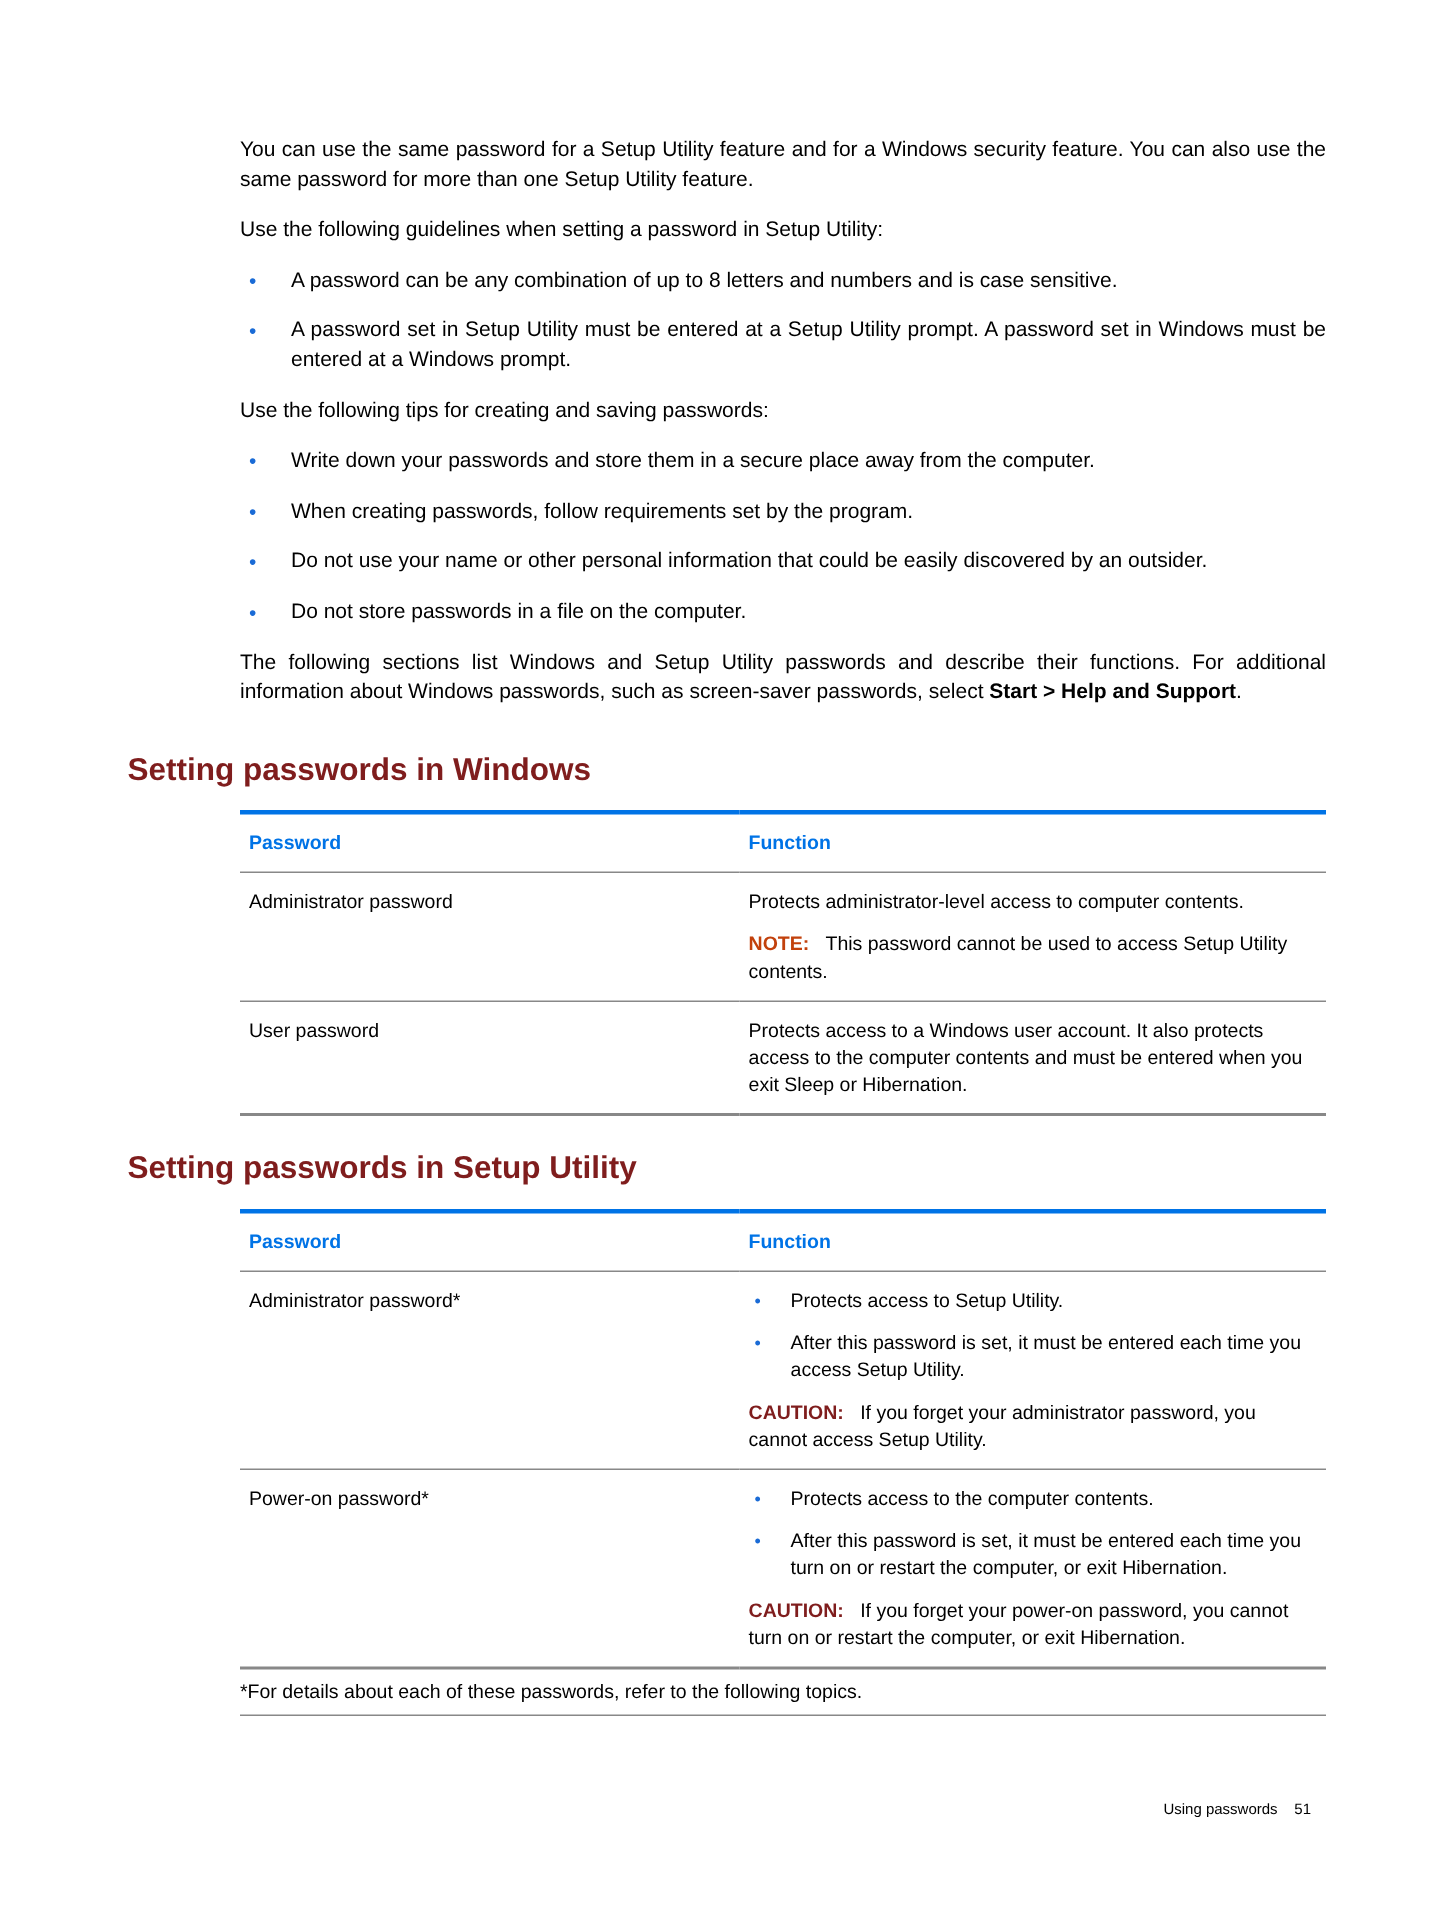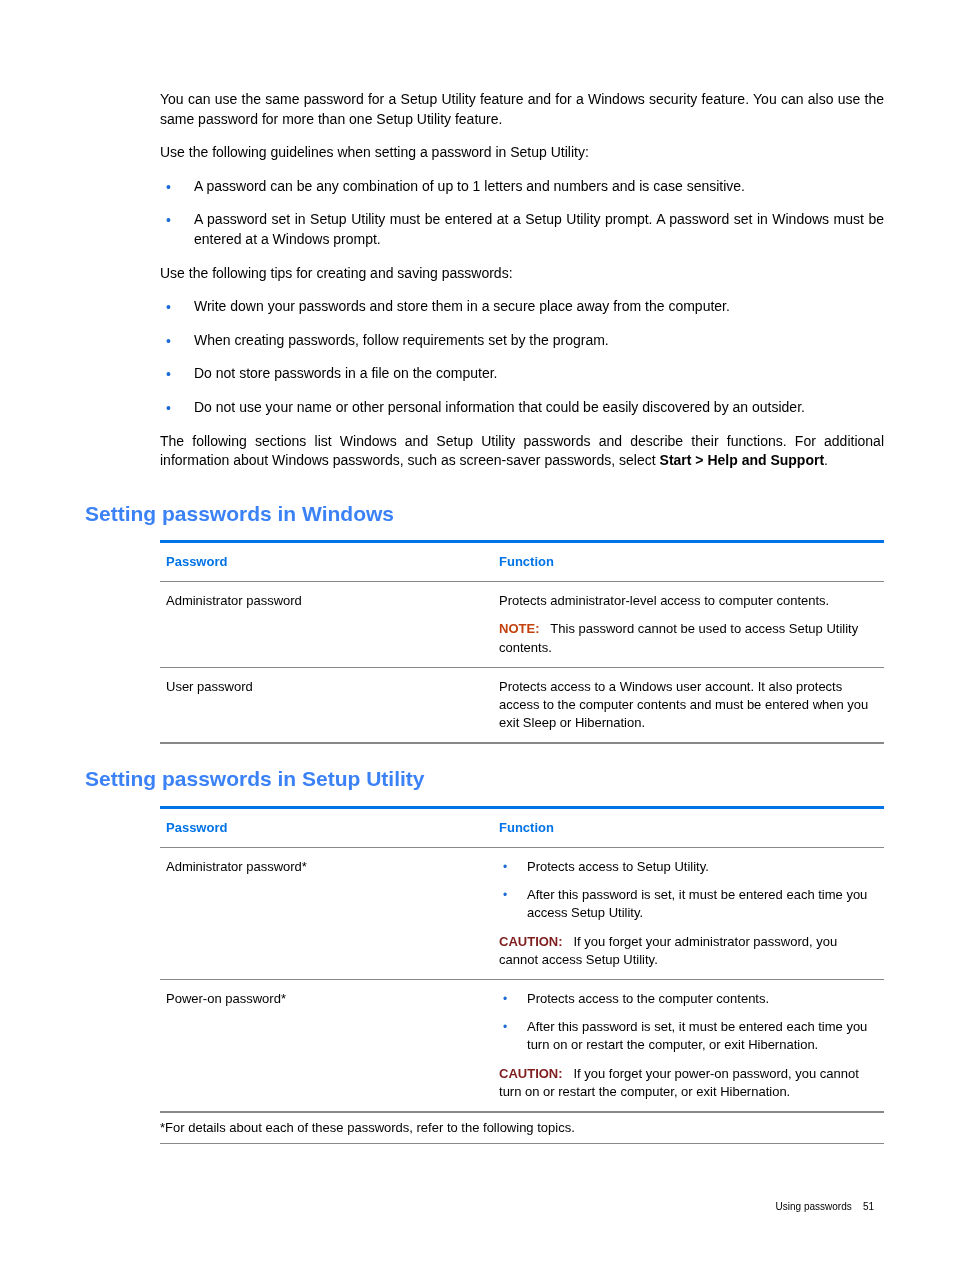--- a/index.html
+++ b/index.html
@@ -21,21 +21,21 @@
       content: "•"; position: absolute; left: 6px; top: 1px;
       color: #1a6bd6; font-size: 14px;
     }
     ul.bullets-sm { list-style: none; margin: 0; padding: 0; }
     ul.bullets-sm > li { position: relative; padding-left: 28px; margin-bottom: 10px; font-size: 13px; }
     ul.bullets-sm > li::before {
       content: "•"; position: absolute; left: 4px; top: 1px;
       color: #1a6bd6; font-size: 12px;
     }
     h2.section {
-      color: #3b82f6;
+      color: #7f1d1d;
       font-size: 21px;
       font-weight: bold;
       margin: 28px 0 12px 0;
     }
     .tbl {
       width: calc(100% - 75px);
       margin-left: 75px;
       border-collapse: collapse;
       font-size: 13px;
     }
@@ -68,31 +68,31 @@
     }
     b { font-weight: bold; }
   </style>
 </head>
 <body>
 
 <p class="body-text">You can use the same password for a Setup Utility feature and for a Windows security feature. You can also use the same password for more than one Setup Utility feature.</p>
 <p class="body-text">Use the following guidelines when setting a password in Setup Utility:</p>
 
 <ul class="bullets">
-  <li>A password can be any combination of up to 1 letters and numbers and is case sensitive.</li>
+  <li>A password can be any combination of up to 8 letters and numbers and is case sensitive.</li>
   <li>A password set in Setup Utility must be entered at a Setup Utility prompt. A password set in Windows must be entered at a Windows prompt.</li>
 </ul>
 
 <p class="body-text">Use the following tips for creating and saving passwords:</p>
 
 <ul class="bullets">
   <li>Write down your passwords and store them in a secure place away from the computer.</li>
   <li>When creating passwords, follow requirements set by the program.</li>
+  <li>Do not use your name or other personal information that could be easily discovered by an outsider.</li>
   <li>Do not store passwords in a file on the computer.</li>
-  <li>Do not use your name or other personal information that could be easily discovered by an outsider.</li>
 </ul>
 
 <p class="body-text">
   <span>The following sections list Windows and Setup Utility passwords and describe their functions. For additional information about Windows passwords, such as screen-saver passwords, select </span><b>Start &gt; Help and Support</b><span>.</span>
 </p>
 
 <h2 class="section">Setting passwords in Windows</h2>
 
 <table class="tbl">
   <thead>

